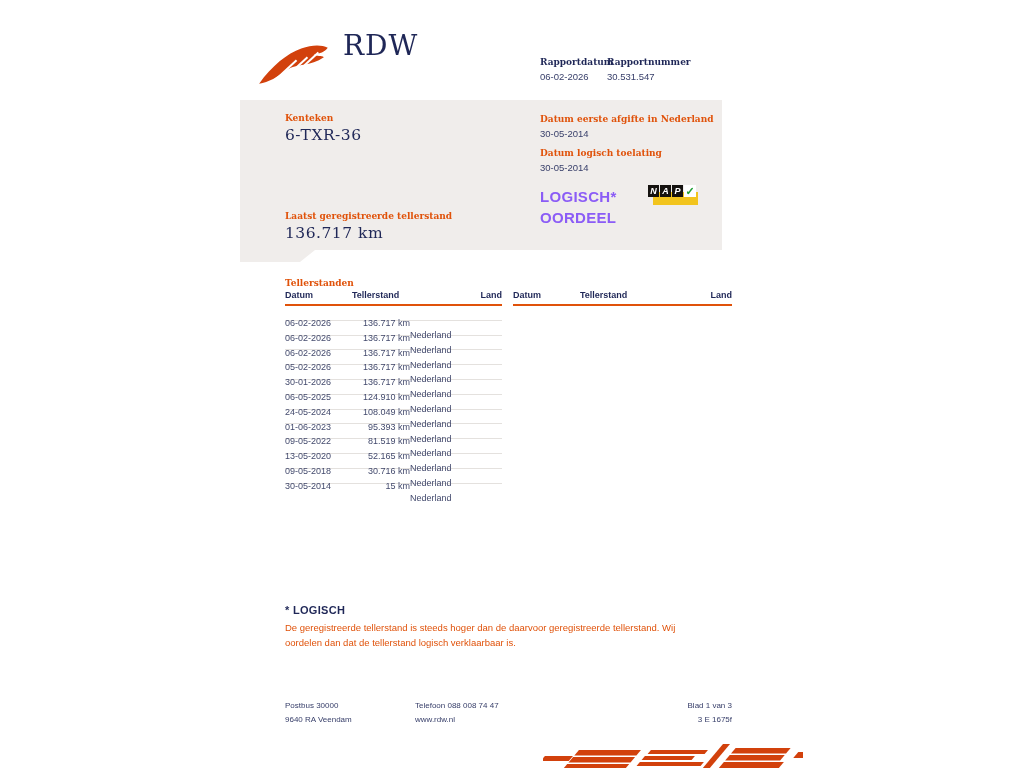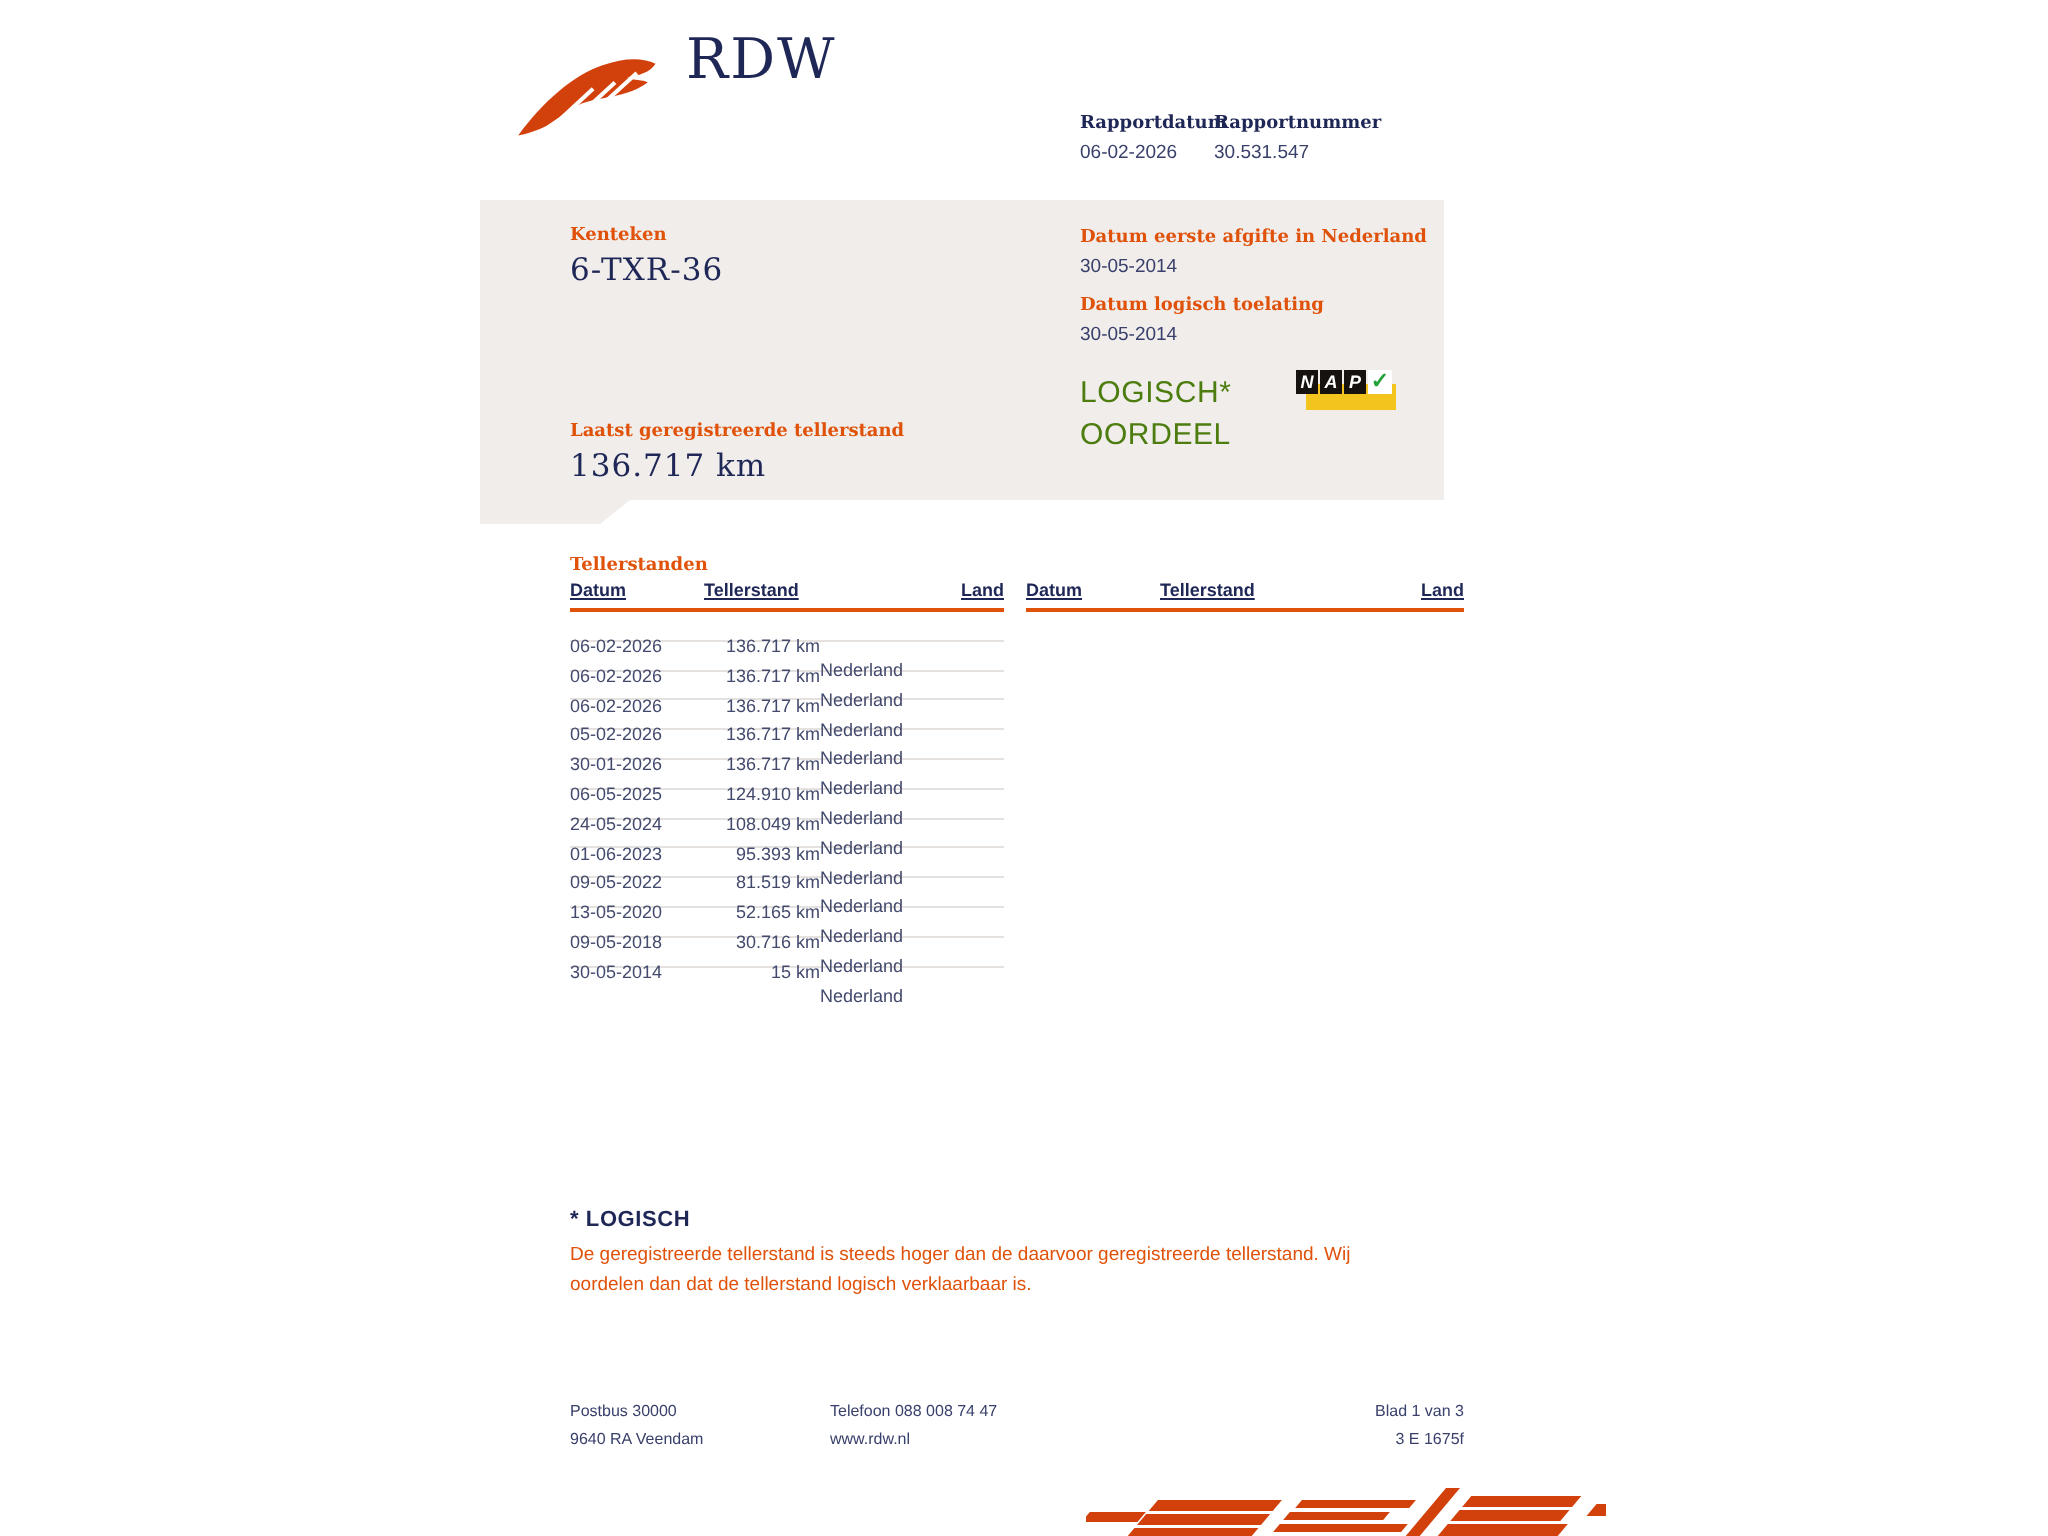--- a/index.html
+++ b/index.html
@@ -3,21 +3,21 @@
 <meta charset="utf-8">
 <style>
   * { margin:0; padding:0; box-sizing:border-box; }
   body { background:#888; }
   .page {
     position:relative; width:1024px; height:768px; margin:0 auto;
     background:#ffffff; overflow:hidden;
     font-family:"Liberation Sans", sans-serif; color:#1F2757;
   }
   
-  .logo { position:absolute; left:256px; top:16px; display:flex; align-items:flex-start;text-align:center; }
+  .logo { position:absolute; left:256px; top:32px; display:flex; align-items:flex-start;text-align:center; }
   .logo svg { margin-top:10px; }
   .logo-text {
     font-family:"DejaVu Serif", serif; font-size:28px; line-height:28px;
     color:#1F2757; letter-spacing:1px; margin-left:9px;
   }
   .doc-title {
     position:absolute; left:540px; top:25px;
     font-family:"DejaVu Serif", serif; font-weight:bold; font-size:17px; color:#E0520A;
   }
   .report-meta { position:absolute; left:540px; top:57px; display:flex; }
@@ -36,21 +36,21 @@
   .field-label {
     font-family:"DejaVu Serif", serif; font-weight:bold; font-size:9px;
     color:#E0520A; white-space:nowrap;
   }
   .field-value-big {
     font-family:"DejaVu Serif", serif; font-size:15.5px; color:#1F2757;
     letter-spacing:0.5px; margin-top:3px; white-space:nowrap;
   }
   .field-value-small { font-size:9.5px; color:#39406B; margin-top:4px; white-space:nowrap; }
   .oordeel {
-    font-size:15px; font-weight:normal; line-height:21px; color:#4d7c0f;
+    font-size:15px; font-weight:bold; line-height:21px; color:#8b5cf6;
     letter-spacing:0.3px;
   }
   
   .nap { position:absolute; width:52px; height:25px; }
   .nap-yellow { position:absolute; left:5px; top:7px; width:45px; height:13px; background:#F2C41D; }
   .nap-tiles { position:absolute; left:0; top:0; display:flex; }
   .nap-tile {
     width:11px; height:12px; background:#15120F; color:#fff; margin-right:1px;
     font-weight:bold; font-style:italic; font-size:9px;
     display:flex; align-items:center; justify-content:center;
@@ -65,21 +65,21 @@
   .section-label {
     position:absolute; left:285px; top:278px;
     font-family:"DejaVu Serif", serif; font-weight:bold; font-size:9px; color:#E0520A;
   }
   .mtable { position:absolute; top:290px; }
   .mtable.left  { left:285px; width:217px; }
   .mtable.right { left:513px; width:219px; }
   .thead {
     display:grid; grid-template-columns:67px 58px 1fr;
     font-weight:bold; font-size:9px; color:#1F2757;
-    padding-bottom:4px; border-bottom:2px solid #E0520A;text-decoration:underline;
+    padding-bottom:4px; border-bottom:2px solid #E0520A;
   }
   .thead .col-land { text-align:right; }
   .trow {
     display:grid; grid-template-columns:67px 58px 1fr;
     font-size:9px; color:#434A6D; height:14.8px; align-items:center;
     border-bottom:1px solid #E4E1DE;
   }
   .cell-tellerstand { text-align:right; }
   .cell-land { text-align:left;margin-top:24px; }
 

